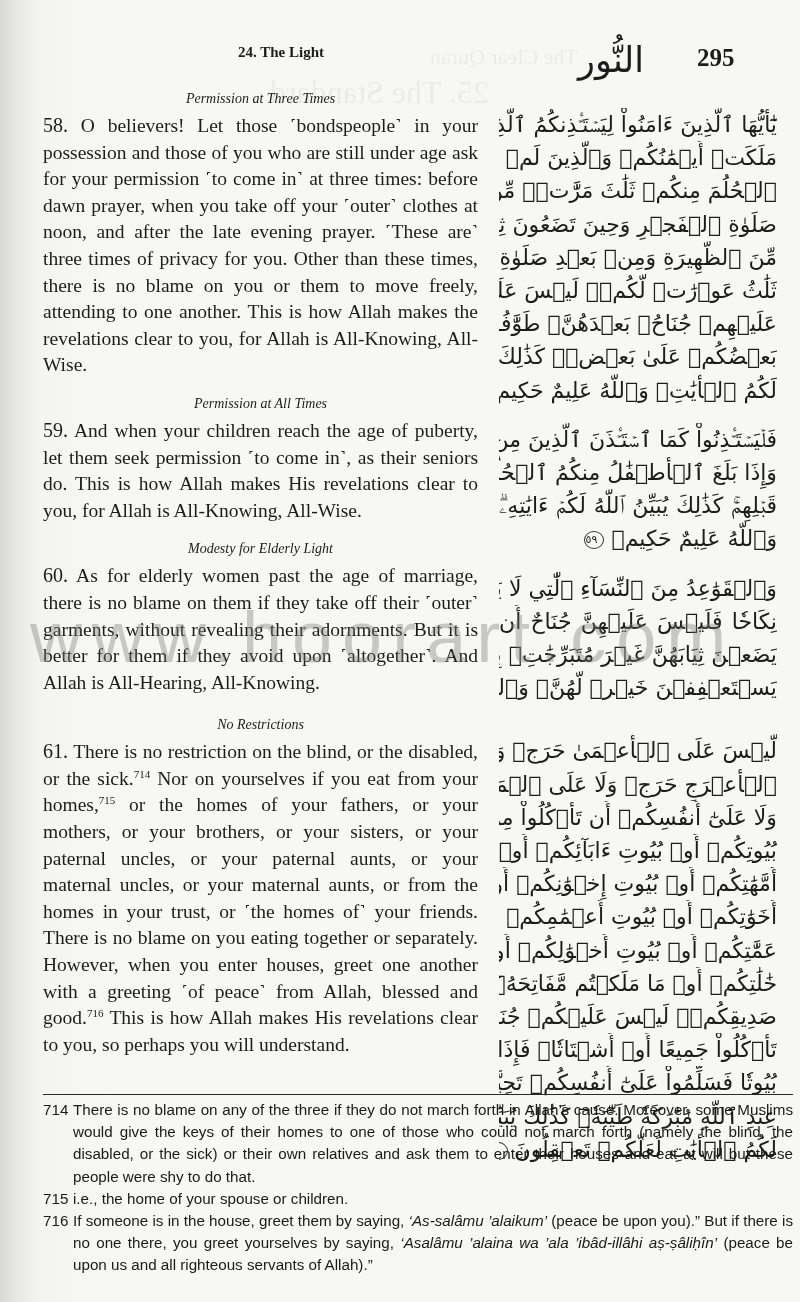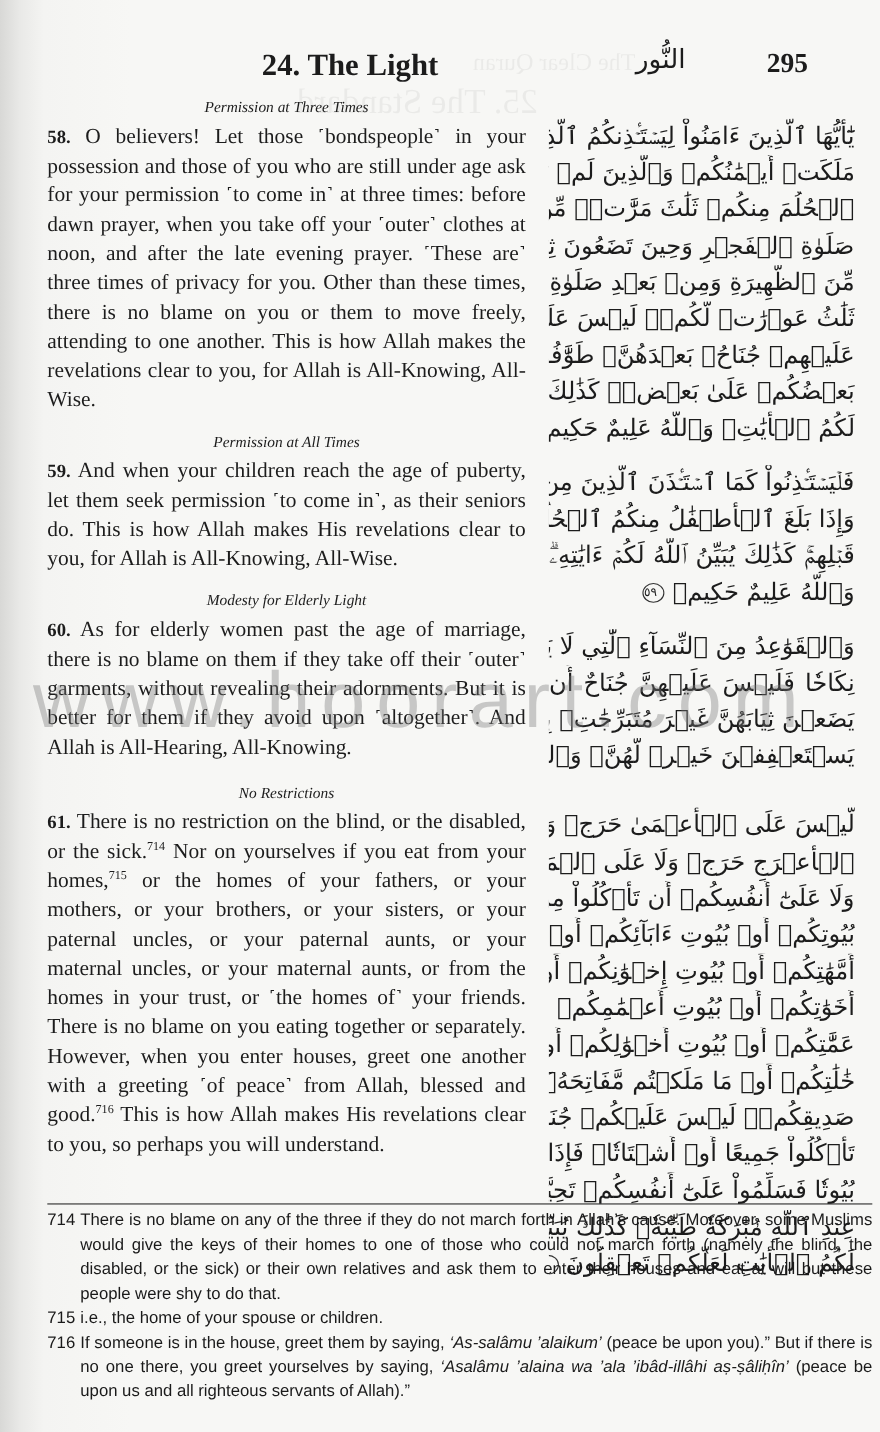--- a/index.html
+++ b/index.html
@@ -14,41 +14,41 @@
     background: linear-gradient(to right, #d8d8d6 0px, #e9e9e7 18px, #f4f4f2 40px, #f7f7f5 120px, #f7f7f5 100%);
   }
   .ghost {
     position: absolute; color: rgba(0,0,0,0.05); font-family: "Liberation Serif", serif;
     pointer-events: none; white-space: nowrap;
   }
   .header {
     position: absolute; top: 40px; left: 0; width: 800px; height: 40px;
   }
   .header .title {
-    position: absolute; left: 238px; top: 4px; font-size: 28px; font-weight: bold;
+    position: absolute; left: 238px; top: 4px; font-size: 15px; font-weight: bold;
   }
   .header .ar-title {
-    position: absolute; left: 578px; top: 0px; font-size: 24px; direction: rtl;
+    position: absolute; left: 578px; top: 0px; font-size: 35px; direction: rtl;
     font-family: "DejaVu Sans", sans-serif;
   }
   .header .pagenum {
     position: absolute; left: 697px; top: 4px; font-size: 25px; font-weight: bold;
   }
   .english {
     position: absolute; left: 43px; top: 86px; width: 435px;
   }
   .section-title {
     font-style: italic; text-align: center; font-size: 14px; line-height: 26px;
     margin: 0;
   }
   .verse {
     font-size: 19.5px; line-height: 26.6px; text-align: justify; margin: 0;
     text-align-last: left;
   }
-  .verse .num { font-weight: bold; font-size: 17px; }
+  .verse .num { font-weight: normal; font-size: 20px; }
   .verse sup { font-size: 11px; line-height: 0; vertical-align: 7px; }
   .gap { height: 12px; }
   .arabic {
     position: absolute; left: 483px; top: 92px; width: 310px;
     direction: rtl; font-family: "DejaVu Sans", sans-serif;
   }
   .ar-block { margin: 16px; }
   .ar-line {
     font-size: 22px; line-height: 33.2px; text-align: justify; text-align-last: justify;
     white-space: nowrap; overflow: hidden;

